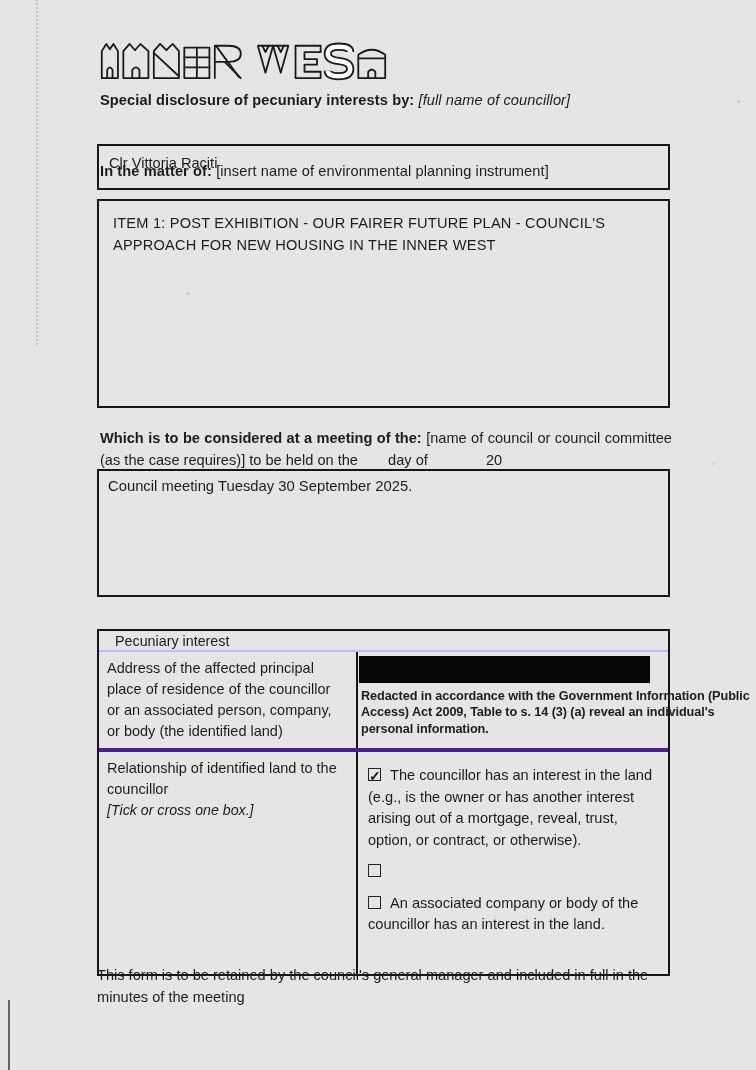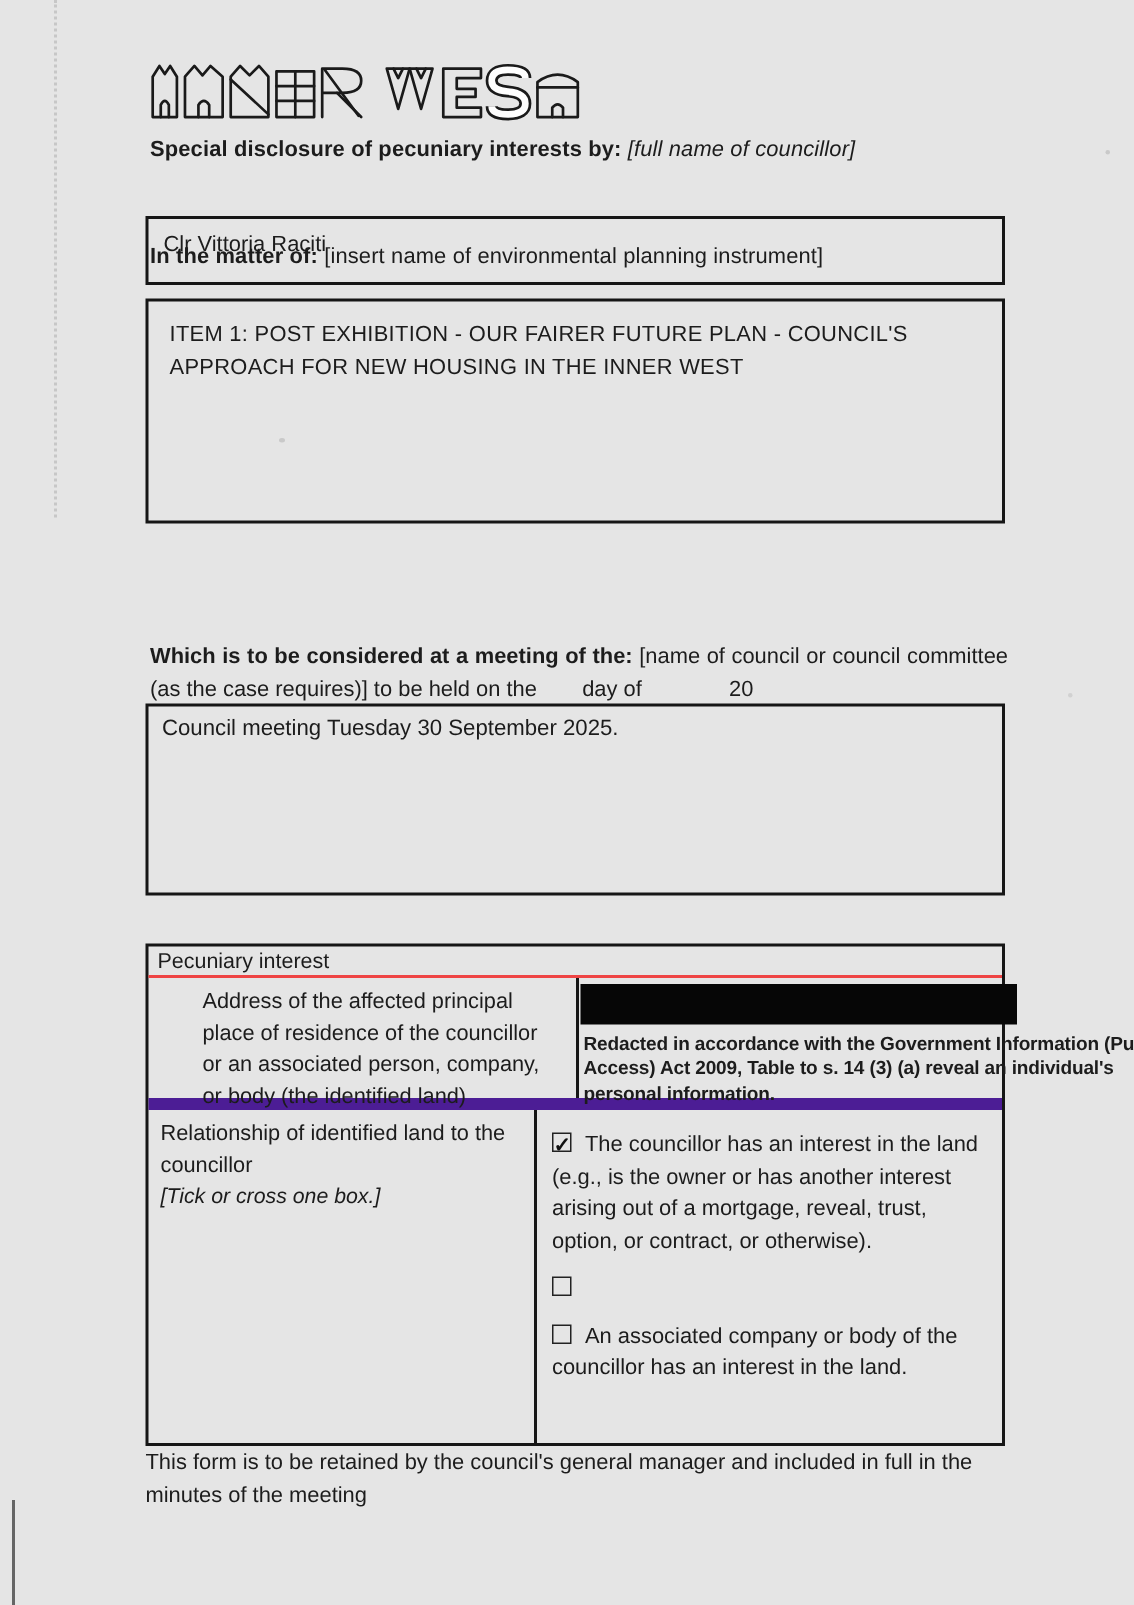--- a/index.html
+++ b/index.html
@@ -20,32 +20,32 @@
   .field-label { position:absolute; left:100px; font-size:14.6px; letter-spacing:.1px; }
   .field-label b { font-weight:700; }
   .hint-italic { font-style:italic; font-weight:400; }
   .hint-plain { font-weight:400; }
 
   .lbl-disclosure { top:92px; }
   .lbl-matter { top:163px; }
 
   .input-box { position:absolute; left:97px; width:573px; border:2px solid #161616; background:transparent; font-size:14.6px; }
   .box-name { top:112px; height:46px; padding:9px 10px;margin-top:32px; }
-  .box-matter { top:199px; height:150px; padding:12px 14px; line-height:21.5px; letter-spacing:.2px; }
+  .box-matter { top:199px; height:209px; padding:12px 14px; line-height:21.5px; letter-spacing:.2px; }
   .box-meeting { top:469px; height:128px; padding:7px 9px; font-size:14.8px; }
 
   .meeting-para { position:absolute; left:100px; top:428px; width:572px; font-size:14.6px; line-height:21.5px; text-align:justify; }
   .meeting-para b { font-weight:700;margin-top:36px; }
   .gap1 { display:inline-block; width:22px; }
   .gap2 { display:inline-block; width:50px; }
 
   .tbl { position:absolute; left:97px; top:629px; width:573px; border:2px solid #161616; }
-  .tbl-header { height:21px; line-height:21px; padding-left:6px; font-size:14.3px; border-bottom:2px solid #ef4444; }
+  .tbl-header { height:21px; line-height:21px; padding-left:16px; font-size:14.3px; border-bottom:2px solid #c4b5fd; }
   .tbl-row { display:flex; }
-  .row-address { height:88px; border-bottom:8px solid #4c1d95;padding-left:28px; }
+  .row-address { height:100px; border-bottom:4px solid #4c1d95; }
   .row-relationship { height:222px; }
   .cell-left { width:259px; border-right:2px solid #161616; padding:6px 15px 0 8px; font-size:14.5px; line-height:21px; }
   .cell-right { flex:1; position:relative;border-radius:31px; }
   .cell-left .hint-italic { display:block; font-size:14.2px; }
 
   .redaction-bar { position:absolute; left:1px; top:4px; width:291px; height:27px; background:#060606; }
   .redaction-note { position:absolute; left:3px; top:36px; width:402px; font-weight:700; font-size:12.7px; line-height:16.4px; letter-spacing:-.1px; }
 
   .options { padding:13px 6px 0 10px; font-size:14.6px; line-height:21.5px; }
   .option { margin-bottom:10px; }

